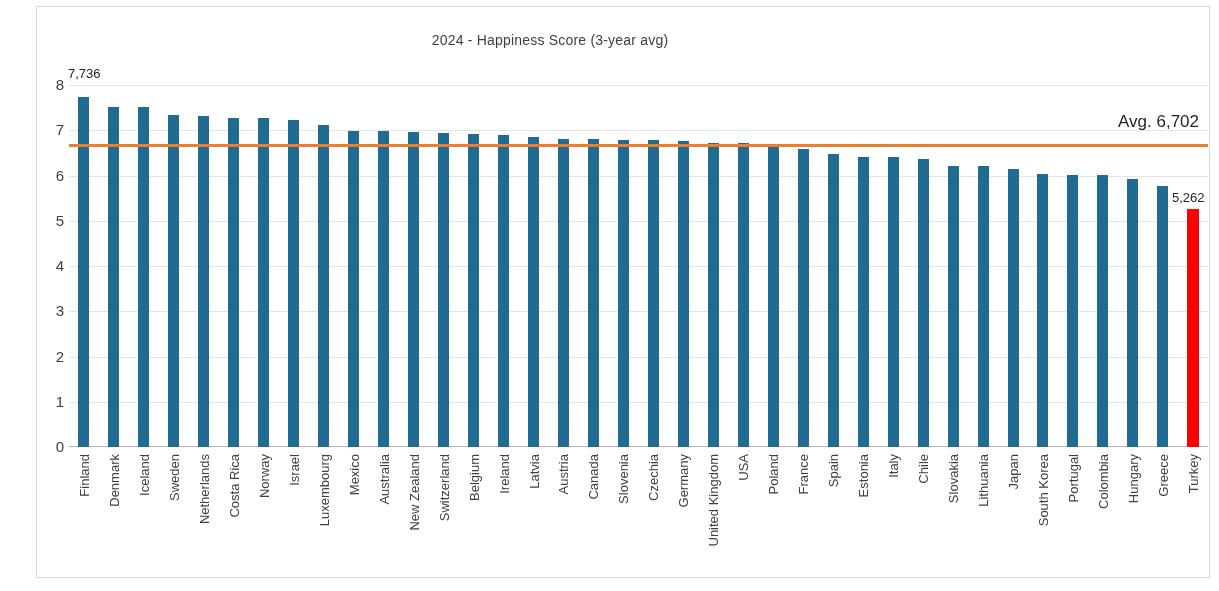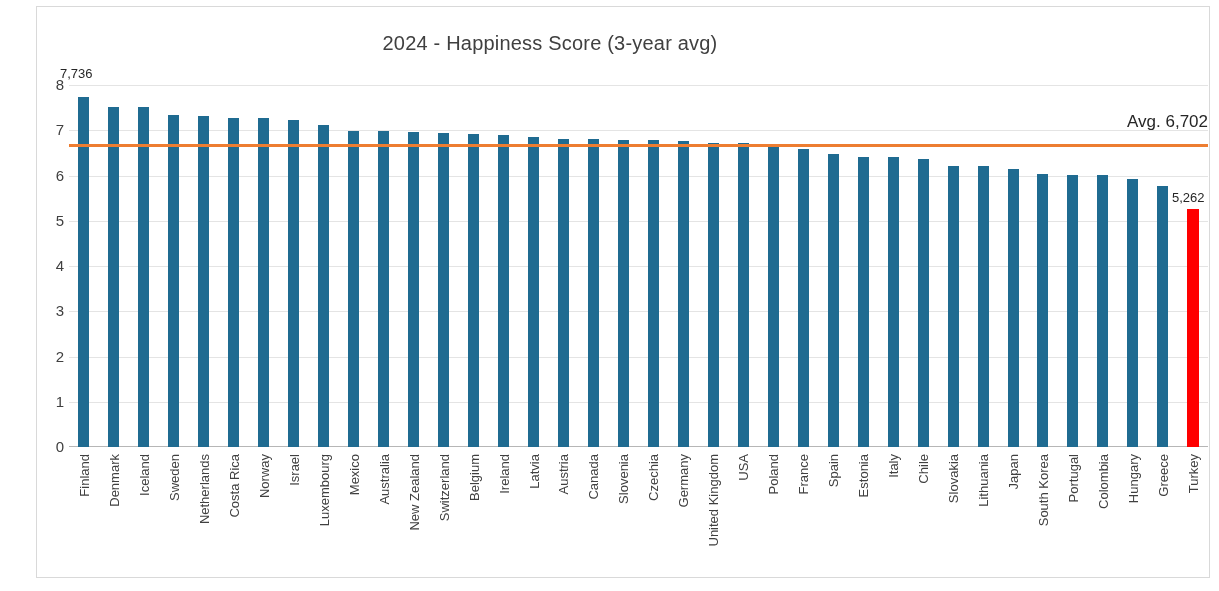--- a/index.html
+++ b/index.html
@@ -27,21 +27,21 @@
     height: 572px;
     border: 1px solid #d9d9d9;
     box-sizing: border-box;
   }
   #chart-title {
     position: absolute;
     left: 0;
     top: 32px;
     width: 1100px;
     text-align: center;
-    font-size: 20px;
+    font-size: 14px;
     color: #404040;
     letter-spacing: 0.2px;
   }
   
   #plot {
     position: absolute;
     left: 69px;
     top: 85px;
     width: 1139px;
     height: 362px;
@@ -98,33 +98,33 @@
   }
   #avg-line {
     position: absolute;
     left: 0;
     width: 100%;
     height: 3px;
     background: #ed7d31;
   }
   #avg-label {
     position: absolute;
-    right: 11px;
+    right: 20px;
     font-size: 17px;
     color: #262626;
     white-space: nowrap;
   }
   .value-label {
     position: absolute;
     font-size: 13px;
     color: #262626;
     white-space: nowrap;
   }
   #first-value {
-    left: 60px;
+    left: 68px;
     top: 66px;
   }
   #last-value {
     left: 1172px;
     top: 190px;
   }
   #x-labels {
     position: absolute;
     left: 69px;
     top: 450px;

